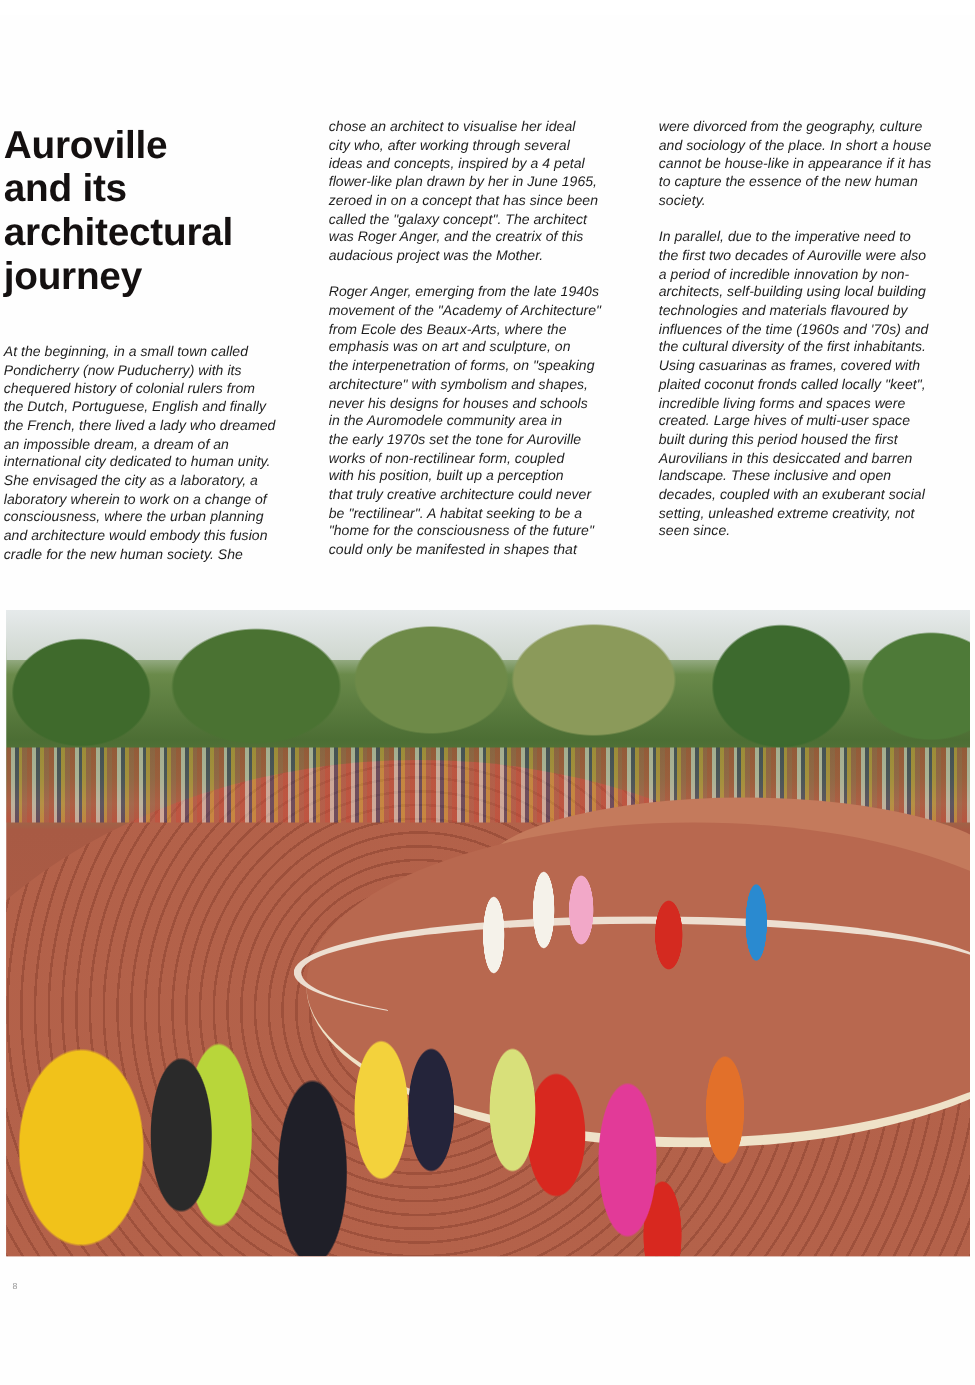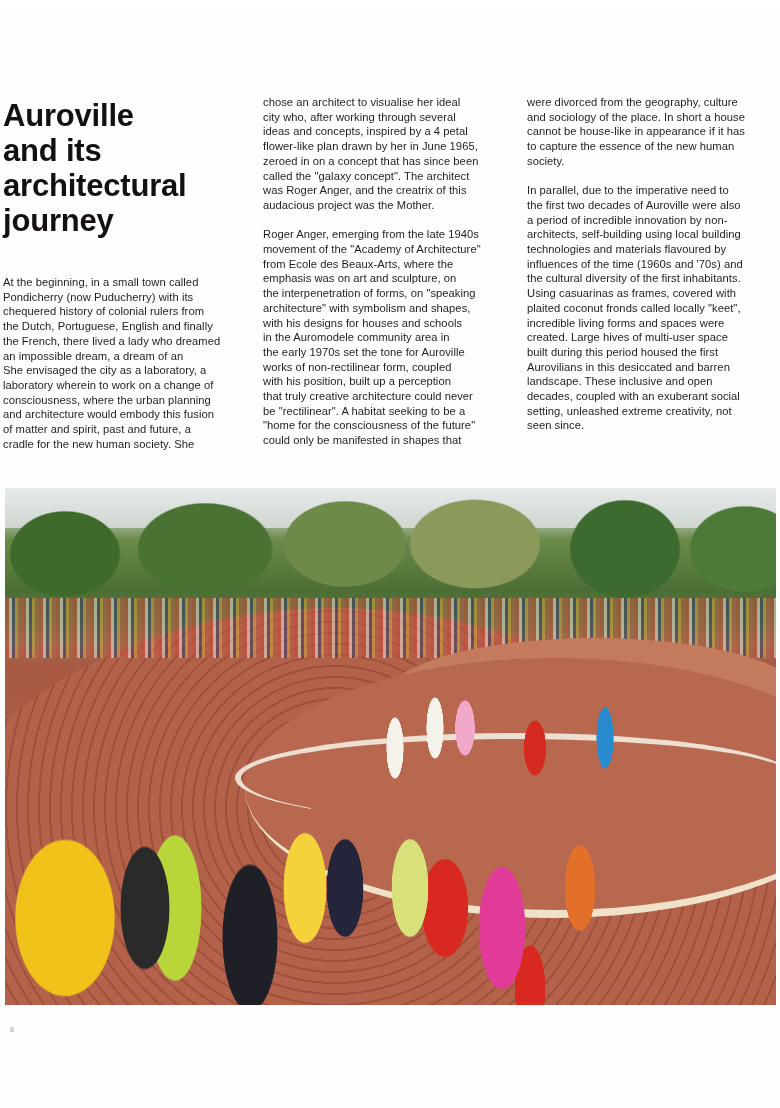--- a/index.html
+++ b/index.html
@@ -12,21 +12,21 @@
     position: absolute; left: 3px; top: 86px; width: 240px;
     font-family: "Liberation Sans", sans-serif; font-weight: bold;
     font-size: 31px; line-height: 35px; color: #141010; letter-spacing: -0.2px;
   }
   .title span { display: block; }
 
   .col {
     position: absolute; font-size: 11.2px; line-height: 14.7px; color: #1e1e1e;
     letter-spacing: 0.05px;
   }
-  .col p { margin-bottom: 14.7px; }
+  .col p { margin-bottom: 14.7px; font-style: italic; }
   .col .ln { display: block; white-space: nowrap; }
 
   .col1 { left: 3px; top: 263px; width: 245px; }
   .col2 { left: 263px; top: 83px; width: 255px; }
   .col3 { left: 527px; top: 83px; width: 250px; }
 
   .photo {
     position: absolute; left: 5px; top: 476px; width: 771px; height: 517px;
     overflow: hidden;
     background:
@@ -92,25 +92,25 @@
   </h1>
 
   <div class="col col1">
     <p>
       <span class="ln">At the beginning, in a small town called</span>
       <span class="ln">Pondicherry (now Puducherry) with its</span>
       <span class="ln">chequered history of colonial rulers from</span>
       <span class="ln">the Dutch, Portuguese, English and finally</span>
       <span class="ln">the French, there lived a lady who dreamed</span>
       <span class="ln">an impossible dream, a dream of an</span>
+      <span class="ln">international city dedicated to human unity.</span>
       <span class="ln">She envisaged the city as a laboratory, a</span>
       <span class="ln">laboratory wherein to work on a change of</span>
       <span class="ln">consciousness, where the urban planning</span>
       <span class="ln">and architecture would embody this fusion</span>
-      <span class="ln">of matter and spirit, past and future, a</span>
       <span class="ln">cradle for the new human society.  She</span>
     </p>
   </div>
 
   <div class="col col2">
     <p>
       <span class="ln">chose an architect to visualise her ideal</span>
       <span class="ln">city who, after working through several</span>
       <span class="ln">ideas and concepts, inspired by a 4 petal</span>
       <span class="ln">flower-like plan drawn by her in June 1965,</span>
@@ -119,21 +119,21 @@
       <span class="ln">was Roger Anger, and the creatrix of this</span>
       <span class="ln">audacious project was the Mother.</span>
     </p>
     <p>
       <span class="ln">Roger Anger, emerging from the late 1940s</span>
       <span class="ln">movement of the "Academy of Architecture"</span>
       <span class="ln">from Ecole des Beaux-Arts, where the</span>
       <span class="ln">emphasis was on art and sculpture, on</span>
       <span class="ln">the interpenetration of forms, on "speaking</span>
       <span class="ln">architecture" with symbolism and shapes,</span>
-      <span class="ln">with his designs for houses and schools</span>
+      <span class="ln">never his designs for houses and schools</span>
       <span class="ln">in the Auromodele community area in</span>
       <span class="ln">the early 1970s set the tone for Auroville</span>
       <span class="ln">works of non-rectilinear form, coupled</span>
       <span class="ln">with his position, built up a perception</span>
       <span class="ln">that truly creative architecture could never</span>
       <span class="ln">be "rectilinear". A habitat seeking to be a</span>
       <span class="ln">"home for the consciousness of the future"</span>
       <span class="ln">could only be manifested in shapes that</span>
     </p>
   </div>

